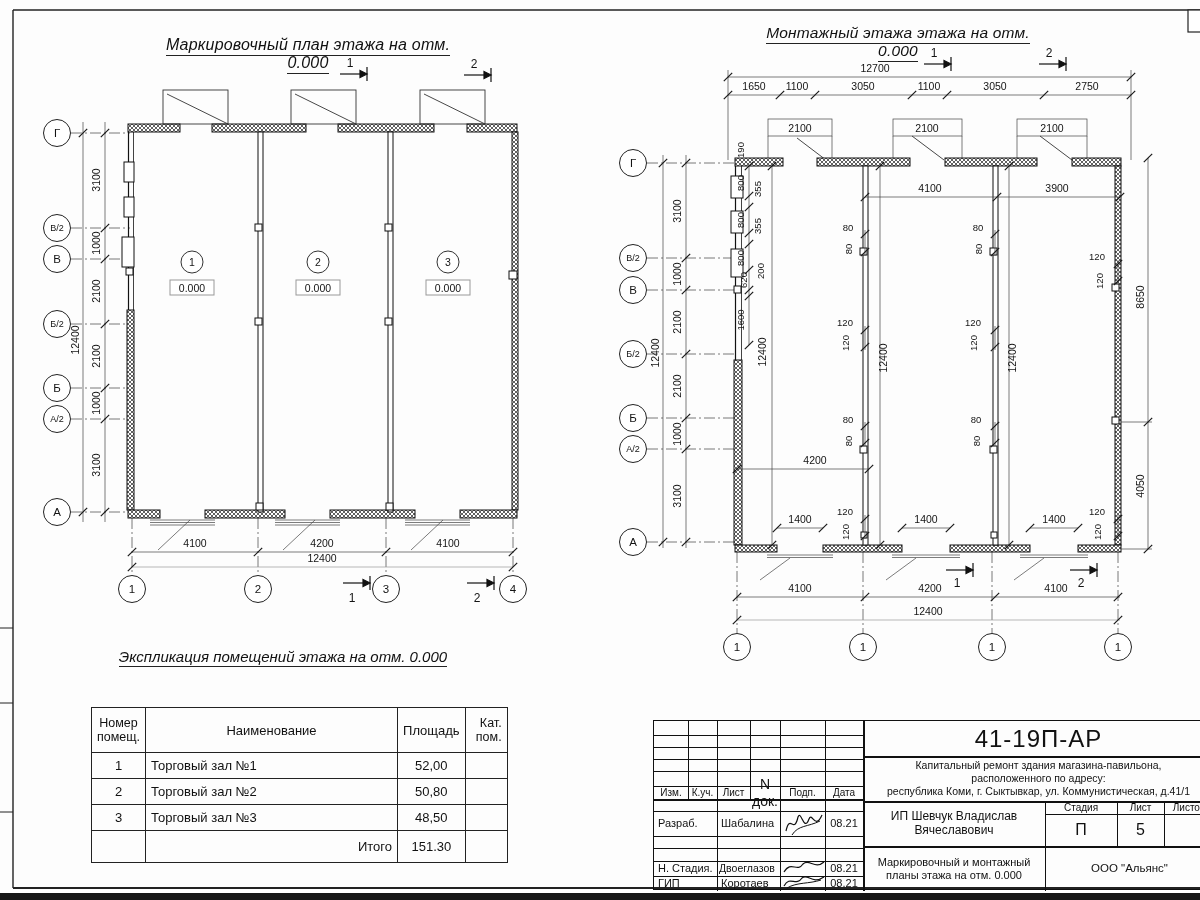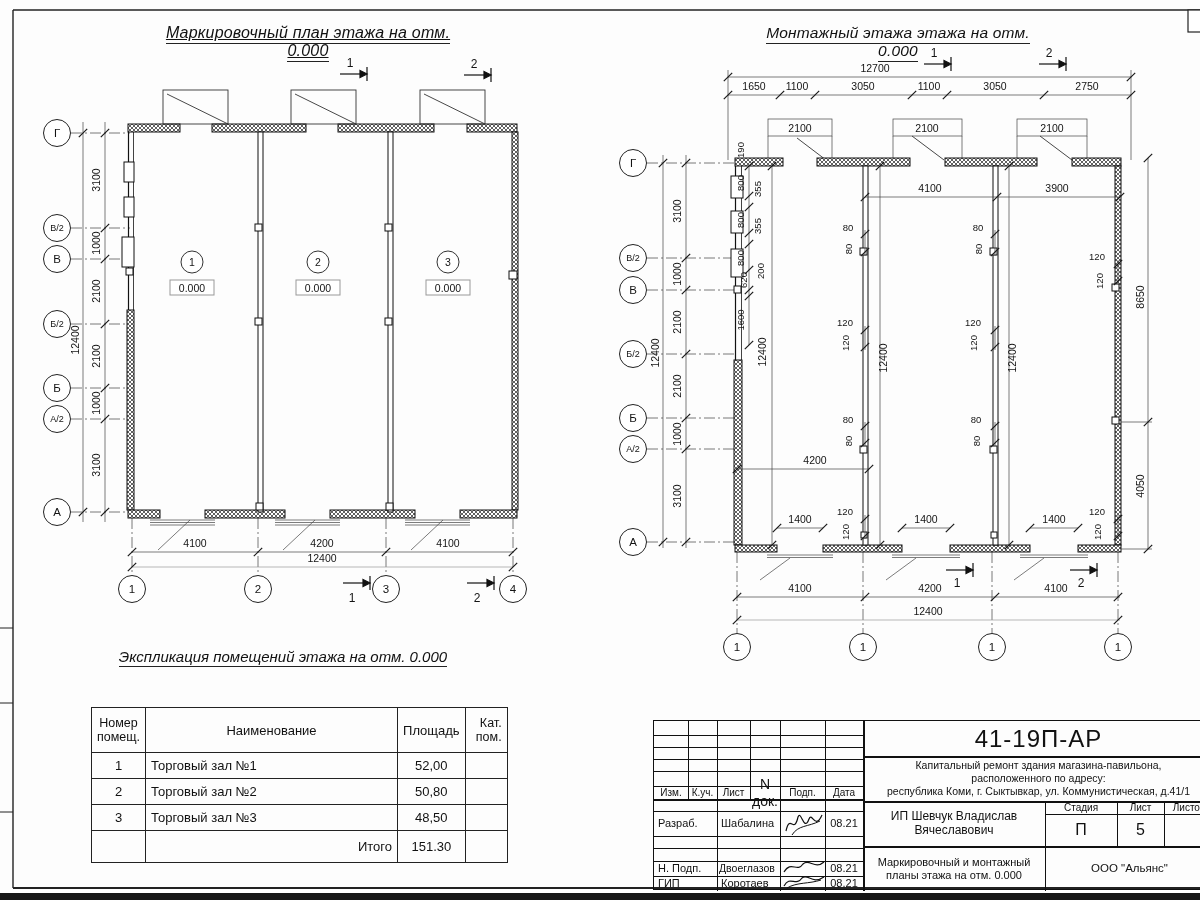--- a/index.html
+++ b/index.html
@@ -525,21 +525,21 @@
         <polygon points="1090,566.5 1097,570 1090,573.5" fill="#111"></polygon>
         <line x1="1097" y1="563" x2="1097" y2="577"></line>
     </g>
     <text class="sec" x="934" y="57">1</text>
     <text class="sec" x="1049" y="57">2</text>
     <text class="sec" x="957" y="587">1</text>
     <text class="sec" x="1081" y="587">2</text>
   </g>
 </svg>
 
-<div class="plan-title" style="left:150px;top:24px;width:316px;text-decoration:underline;">
+<div class="plan-title" style="left:150px;top:36px;width:316px;">
   <span>Маркировочный план этажа на отм. 0.000</span>
 </div>
 <div class="plan-title" style="left:748px;top:24px;width:300px;font-size:15.5px;">
   <span>Монтажный этажа этажа на отм. 0.000</span>
 </div>
 <div class="sched-title" style="left:105px;top:648px;width:356px;">
   <span>Экспликация помещений этажа на отм. 0.000</span>
 </div>
 
 <table class="sched">
@@ -613,21 +613,21 @@
   <div class="cell" style="left:0;top:65px;width:34px;height:14px;font-size:10px;">Изм.</div>
   <div class="cell" style="left:34px;top:65px;width:29px;height:13px;font-size:10px;">К.уч.</div>
   <div class="cell" style="left:63px;top:65px;width:33px;height:13px;font-size:10px;">Лист</div>
   <div class="cell" style="left:96px;top:65px;width:30px;height:13px;font-size:14px;">N док.</div>
   <div class="cell" style="left:126px;top:65px;width:45px;height:13px;font-size:10px;">Подп.</div>
   <div class="cell" style="left:171px;top:65px;width:38px;height:13px;font-size:10px;">Дата</div>
 
   <div class="cell left" style="left:4px;top:90px;width:59px;height:25px;">Разраб.</div>
   <div class="cell left" style="left:67px;top:90px;width:59px;height:25px;">Шабалина</div>
   <div class="cell" style="left:171px;top:90px;width:38px;height:25px;">08.21</div>
-  <div class="cell left" style="left:4px;top:140px;width:59px;height:15px;">Н. Подп.</div>
+  <div class="cell left" style="left:4px;top:140px;width:59px;height:15px;">Н. Стадия.</div>
   <div class="cell left" style="left:65px;top:140px;width:62px;height:15px;font-size:10.5px;">Двоеглазов</div>
   <div class="cell" style="left:171px;top:140px;width:38px;height:15px;">08.21</div>
   <div class="cell left" style="left:4px;top:155px;width:59px;height:15px;">ГИП</div>
   <div class="cell left" style="left:67px;top:155px;width:59px;height:15px;">Коротаев</div>
   <div class="cell" style="left:171px;top:155px;width:38px;height:15px;">08.21</div>
 
   <svg style="position:absolute;left:128px;top:86px;" width="44" height="32">
     <path d="M4,24 C8,6 12,28 16,10 C19,2 22,26 27,12 C30,4 33,24 40,8" stroke="#111" stroke-width="1.2" fill="none"></path>
     <path d="M10,28 C16,18 26,20 38,14" stroke="#111" stroke-width="1" fill="none"></path>
   </svg>

